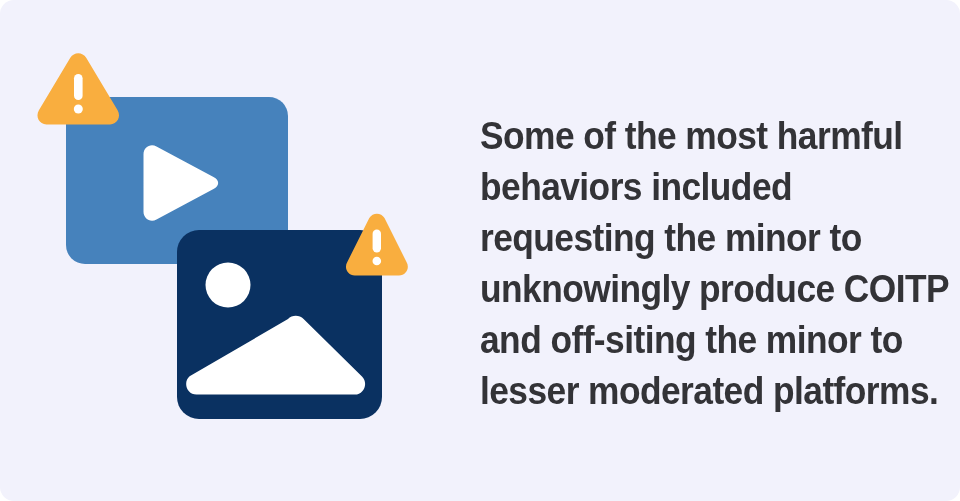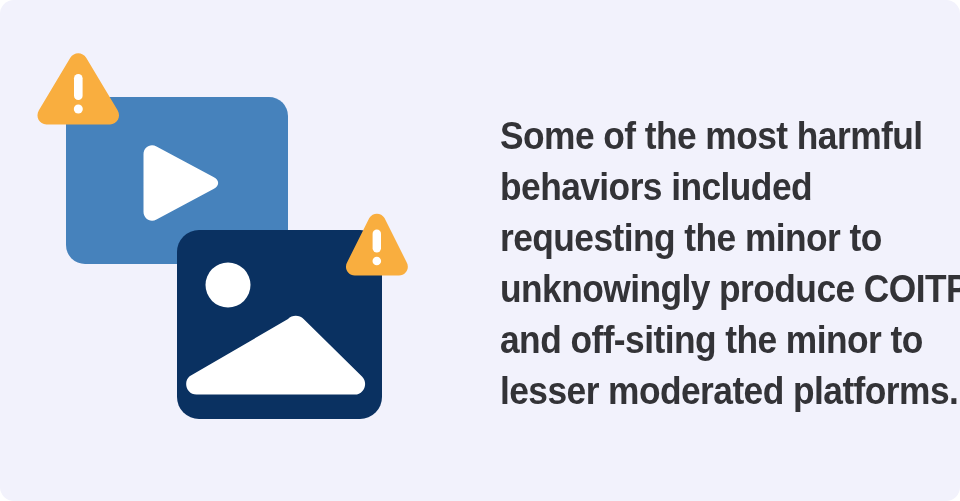--- a/index.html
+++ b/index.html
@@ -25,21 +25,21 @@
     height: 501px;
   }
   #graphic svg {
     display: block;
     width: 440px;
     height: 501px;
   }
   
   #quote {
     position: absolute;
-    left: 460px;
+    left: 440px;
     top: 95px;
     width: 452px;
   }
   #quote .line {
     display: block;
     font-family: "Liberation Sans Narrow", "Liberation Sans", sans-serif;
     font-weight: 700;
     font-size: 38px;
     line-height: 51px;
     letter-spacing: -0.6px;

